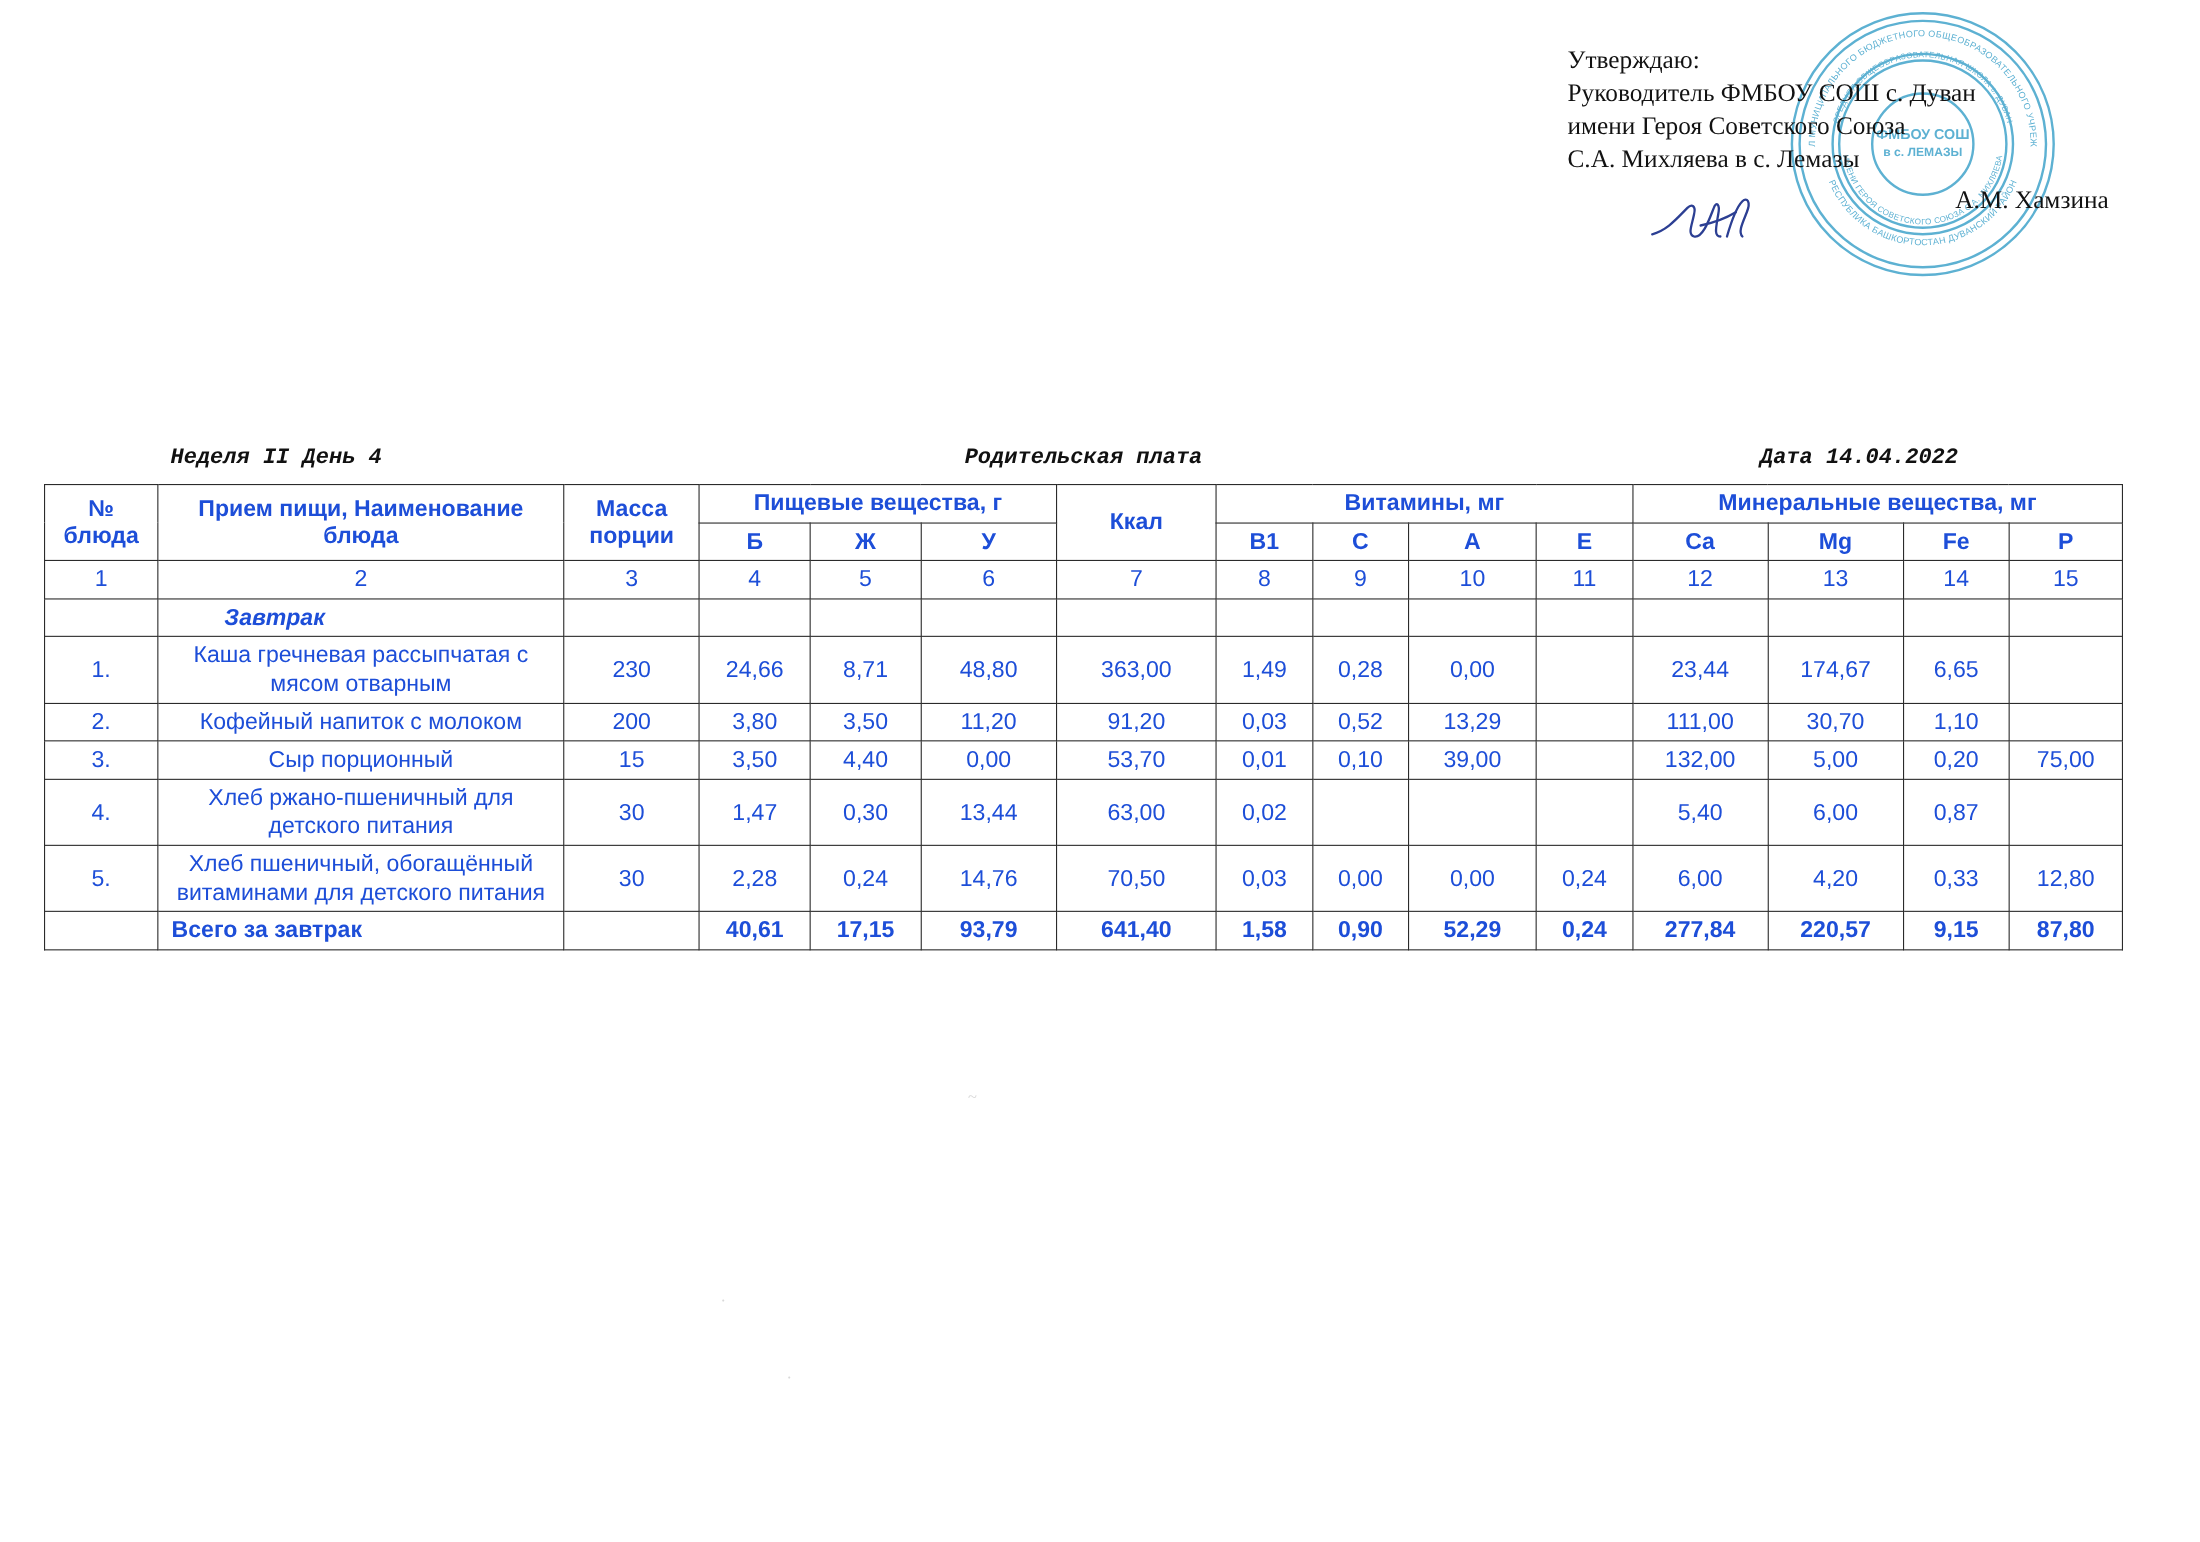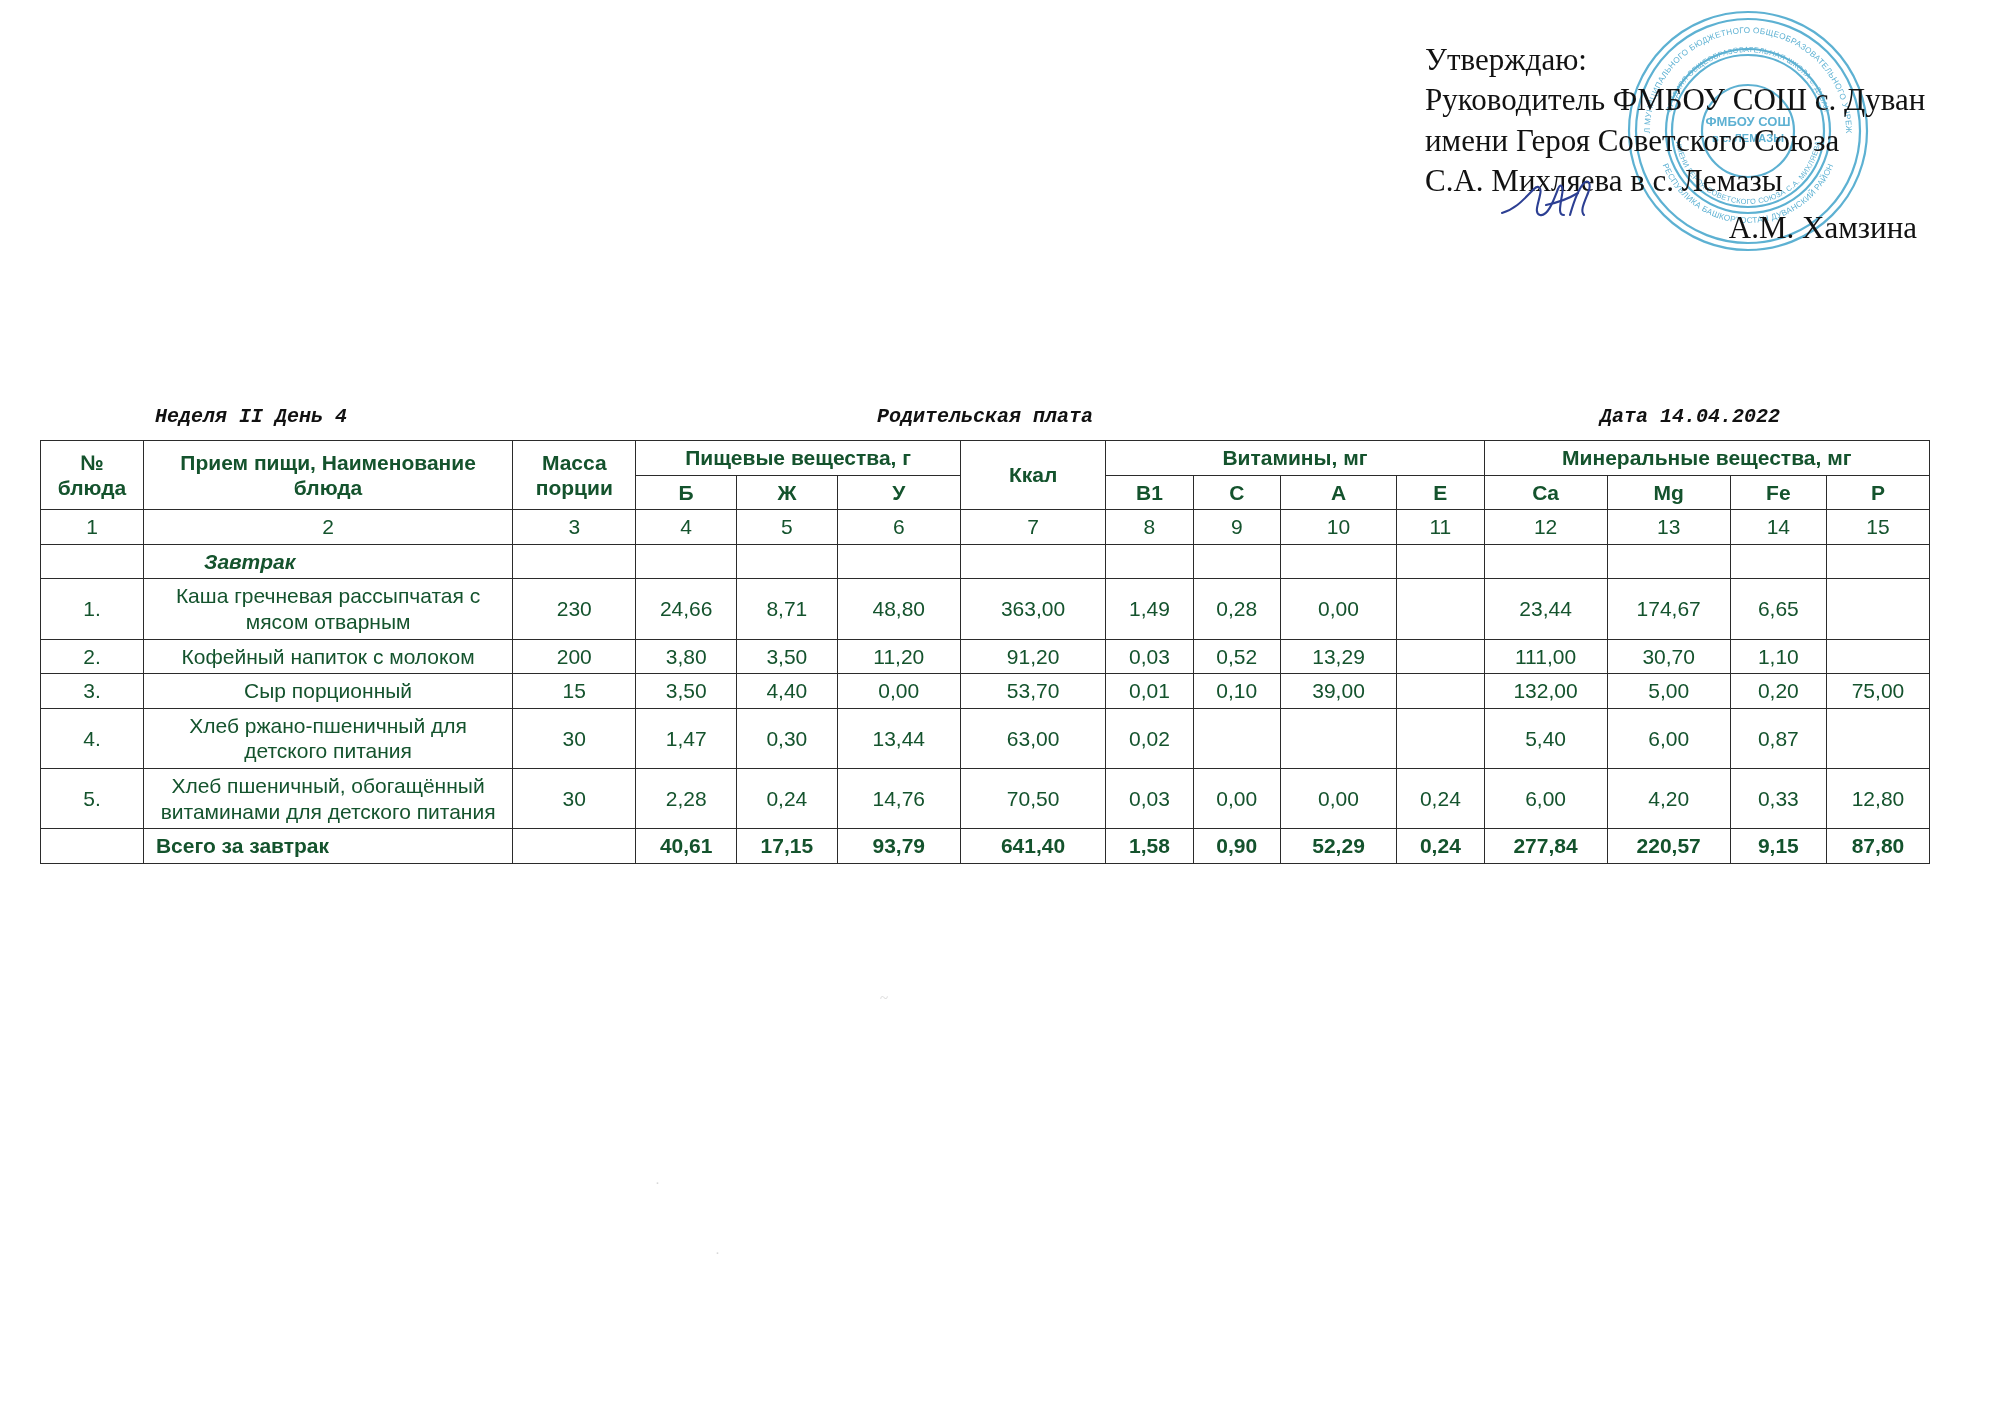--- a/index.html
+++ b/index.html
@@ -16,21 +16,21 @@
     overflow: hidden;
   }
 
   
   .approval {
     position: absolute;
     left: 1425px;
     top: 40px;
     width: 520px;
     font-family: "Liberation Serif", serif;
-    font-size: 31px;
+    font-size: 23px;
     line-height: 1.30;
     color: #121212;
     z-index: 3;
   }
   .approval div { white-space: nowrap; }
   .approval .signer {
     text-align: right;
     padding-right: 28px;
     margin-top: 7px;
   }
@@ -84,21 +84,21 @@
   
   table.menu {
     position: absolute;
     left: 40px;
     top: 440px;
     border-collapse: collapse;
     table-layout: fixed;
     width: 1890px;
     font-family: "Liberation Sans", sans-serif;
     font-size: 21px;
-    color: #14532d;
+    color: #1d4ed8;
   }
   table.menu th, table.menu td {
     border: 1.3px solid #2b2b2b;
     padding: 4px 6px;
     vertical-align: middle;
     text-align: center;
     line-height: 1.22;
   }
   table.menu th {
     font-weight: bold;

